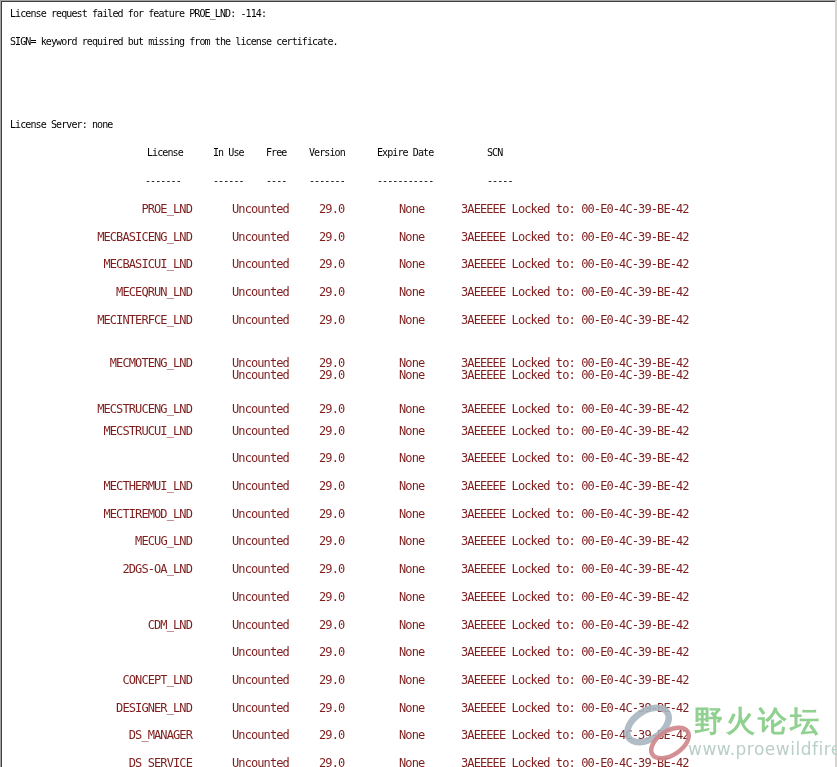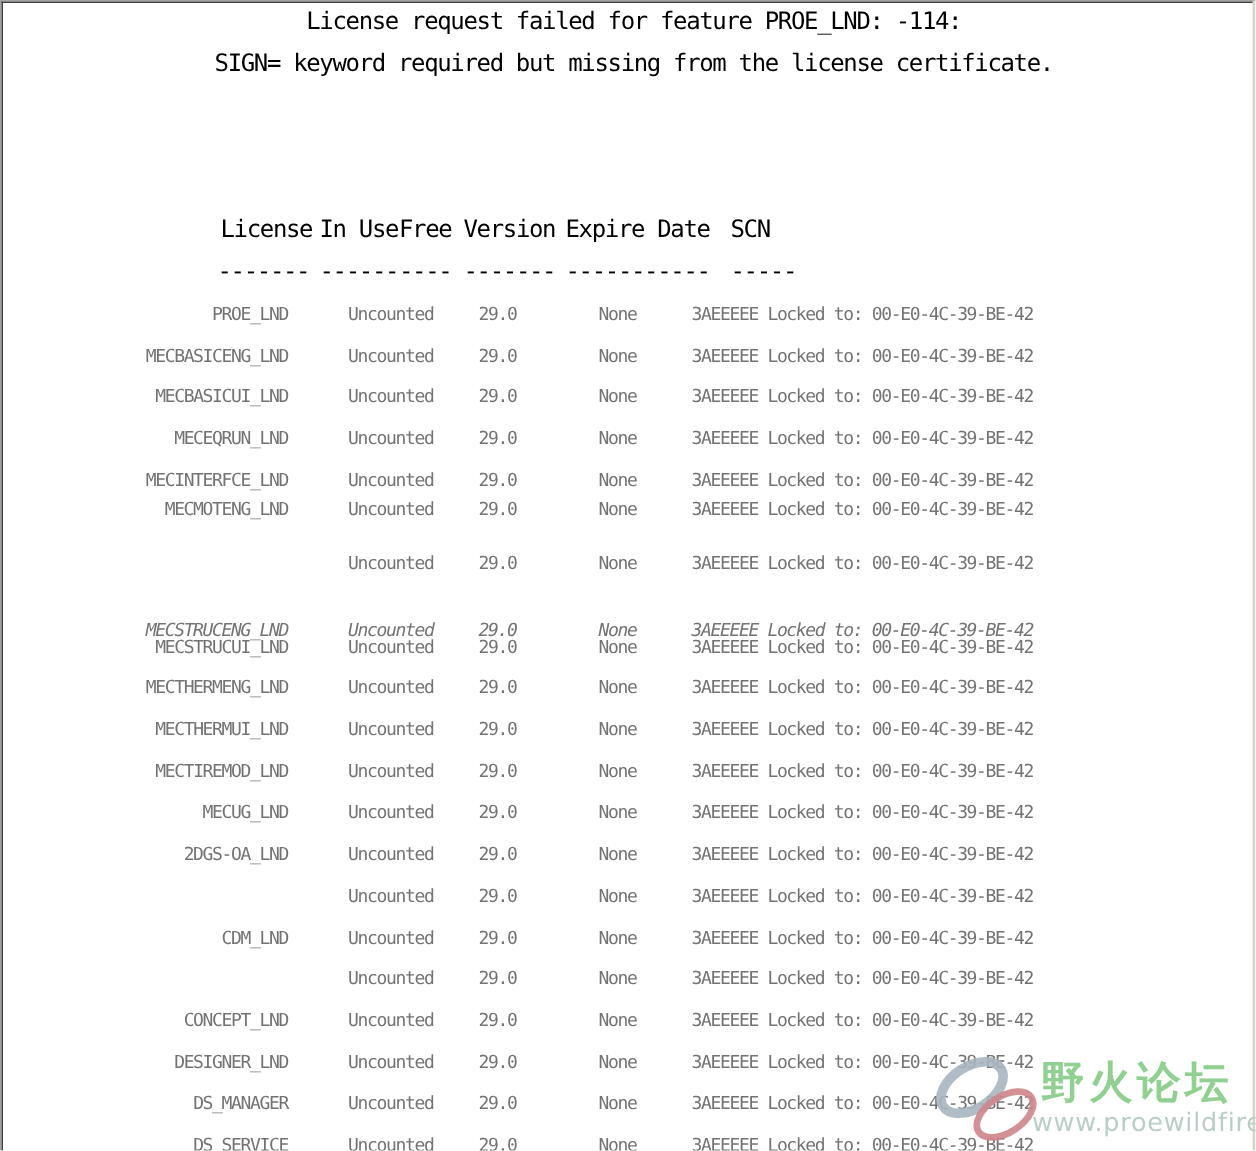--- a/index.html
+++ b/index.html
@@ -14,39 +14,39 @@
     border-top:1px solid #a3a3a3;border-left:1px solid #a3a3a3;
     border-right:2px solid #d8d5cc;
   }
   .inner{
     position:absolute;inset:0;
     border-top:1px solid #404040;border-left:1px solid #404040;
   }
   .screen{position:absolute;inset:0;}
   .line{
     position:absolute;left:0;right:0;height:15px;
-    font-size:16px;line-height:14px;letter-spacing:-0.9px;
-    color:#000;white-space:pre;text-align:center;
+    font-size:10px;line-height:14px;letter-spacing:-0.9px;
+    color:#000;white-space:pre;
   }
   .msg{left:8px;}
   .l-error{top:5px;}
   .l-sign{top:33px;}
   .l-displaying{top:88px;}
   .l-server{top:116px;}
   .l-header{top:144px;}
   .l-dashes{top:172px;}
   .cell{position:absolute;top:0;white-space:pre;}
   
   .hc1{left:145px;} .hc2{left:211px;} .hc3{left:264px;}
   .hc4{left:307px;} .hc5{left:375px;} .hc6{left:485px;}
   .dc1{left:143px;} .dc2{left:211px;} .dc3{left:264px;}
   .dc4{left:307px;} .dc5{left:375px;} .dc6{left:485px;}
   
   .row{position:absolute;left:0;right:0;height:15px;
-       font-size:12px;line-height:14px;letter-spacing:-0.9px;color:#737373;}
+       font-size:12px;line-height:14px;letter-spacing:-0.9px;color:#7f1d1d;}
   .name{left:0;width:190px;text-align:right;}
   .inuse{left:230px;}
   .ver{left:317px;}
   .exp{left:397px;}
   .scn{left:459px;}
   
   .watermark{position:absolute;left:600px;top:692px;width:237px;height:75px;
              pointer-events:none;}
   .wm-logo{position:absolute;left:8px;top:8px;}
   .wm-name{
@@ -63,20 +63,21 @@
 </style>
 </head>
 <body>
 
 <div class="outer">
 <div class="inner">
 <div class="screen">
 
   <div class="line msg l-error">License request failed for feature PROE_LND: -114:</div>
   <div class="line msg l-sign">SIGN= keyword required but missing from the license certificate.</div>
+  <div class="line msg l-server">License Server: none</div>
 
   <div class="line l-header">
     <span class="cell hc1">License</span>
     <span class="cell hc2">In Use</span>
     <span class="cell hc3">Free</span>
     <span class="cell hc4">Version</span>
     <span class="cell hc5">Expire Date</span>
     <span class="cell hc6">SCN</span>
   </div>
 
@@ -118,49 +119,48 @@
     <span class="cell exp">None</span>
     <span class="cell scn">3AEEEEE Locked to: 00-E0-4C-39-BE-42</span>
   </div>
           <div class="row" style="top: 310.8px;">
     <span class="cell name">MECINTERFCE_LND</span>
     <span class="cell inuse">Uncounted</span>
     <span class="cell ver">29.0</span>
     <span class="cell exp">None</span>
     <span class="cell scn">3AEEEEE Locked to: 00-E0-4C-39-BE-42</span>
   </div>
-          <div class="row" style="top: 330px; padding-left: 16px;">
+          <div class="row" style="top: 354px; padding-left: 16px;">
     <span class="cell name">MECMOTENG_LND</span>
     <span class="cell inuse">Uncounted</span>
     <span class="cell ver">29.0</span>
     <span class="cell exp">None</span>
     <span class="cell scn">3AEEEEE Locked to: 00-E0-4C-39-BE-42</span>
   </div>
           <div class="row" style="top: 366.2px;">
     <span class="cell inuse">Uncounted</span>
     <span class="cell ver">29.0</span>
     <span class="cell exp">None</span>
     <span class="cell scn">3AEEEEE Locked to: 00-E0-4C-39-BE-42</span>
   </div>
-          <div class="row" style="top: 411px; font-style: italic;">
+          <div class="row" style="top: 400px;">
     <span class="cell name">MECSTRUCENG_LND</span>
     <span class="cell inuse">Uncounted</span>
     <span class="cell ver">29.0</span>
     <span class="cell exp">None</span>
     <span class="cell scn">3AEEEEE Locked to: 00-E0-4C-39-BE-42</span>
   </div>
           <div class="row" style="top: 421.6px;">
     <span class="cell name">MECSTRUCUI_LND</span>
     <span class="cell inuse">Uncounted</span>
     <span class="cell ver">29.0</span>
     <span class="cell exp">None</span>
     <span class="cell scn">3AEEEEE Locked to: 00-E0-4C-39-BE-42</span>
   </div>
           <div class="row" style="top: 449.3px;">
-    <span class="cell name">MECTHERMENG_LND</span>
     <span class="cell inuse">Uncounted</span>
     <span class="cell ver">29.0</span>
     <span class="cell exp">None</span>
     <span class="cell scn">3AEEEEE Locked to: 00-E0-4C-39-BE-42</span>
   </div>
           <div class="row" style="top: 477px;">
     <span class="cell name">MECTHERMUI_LND</span>
     <span class="cell inuse">Uncounted</span>
     <span class="cell ver">29.0</span>
     <span class="cell exp">None</span>

